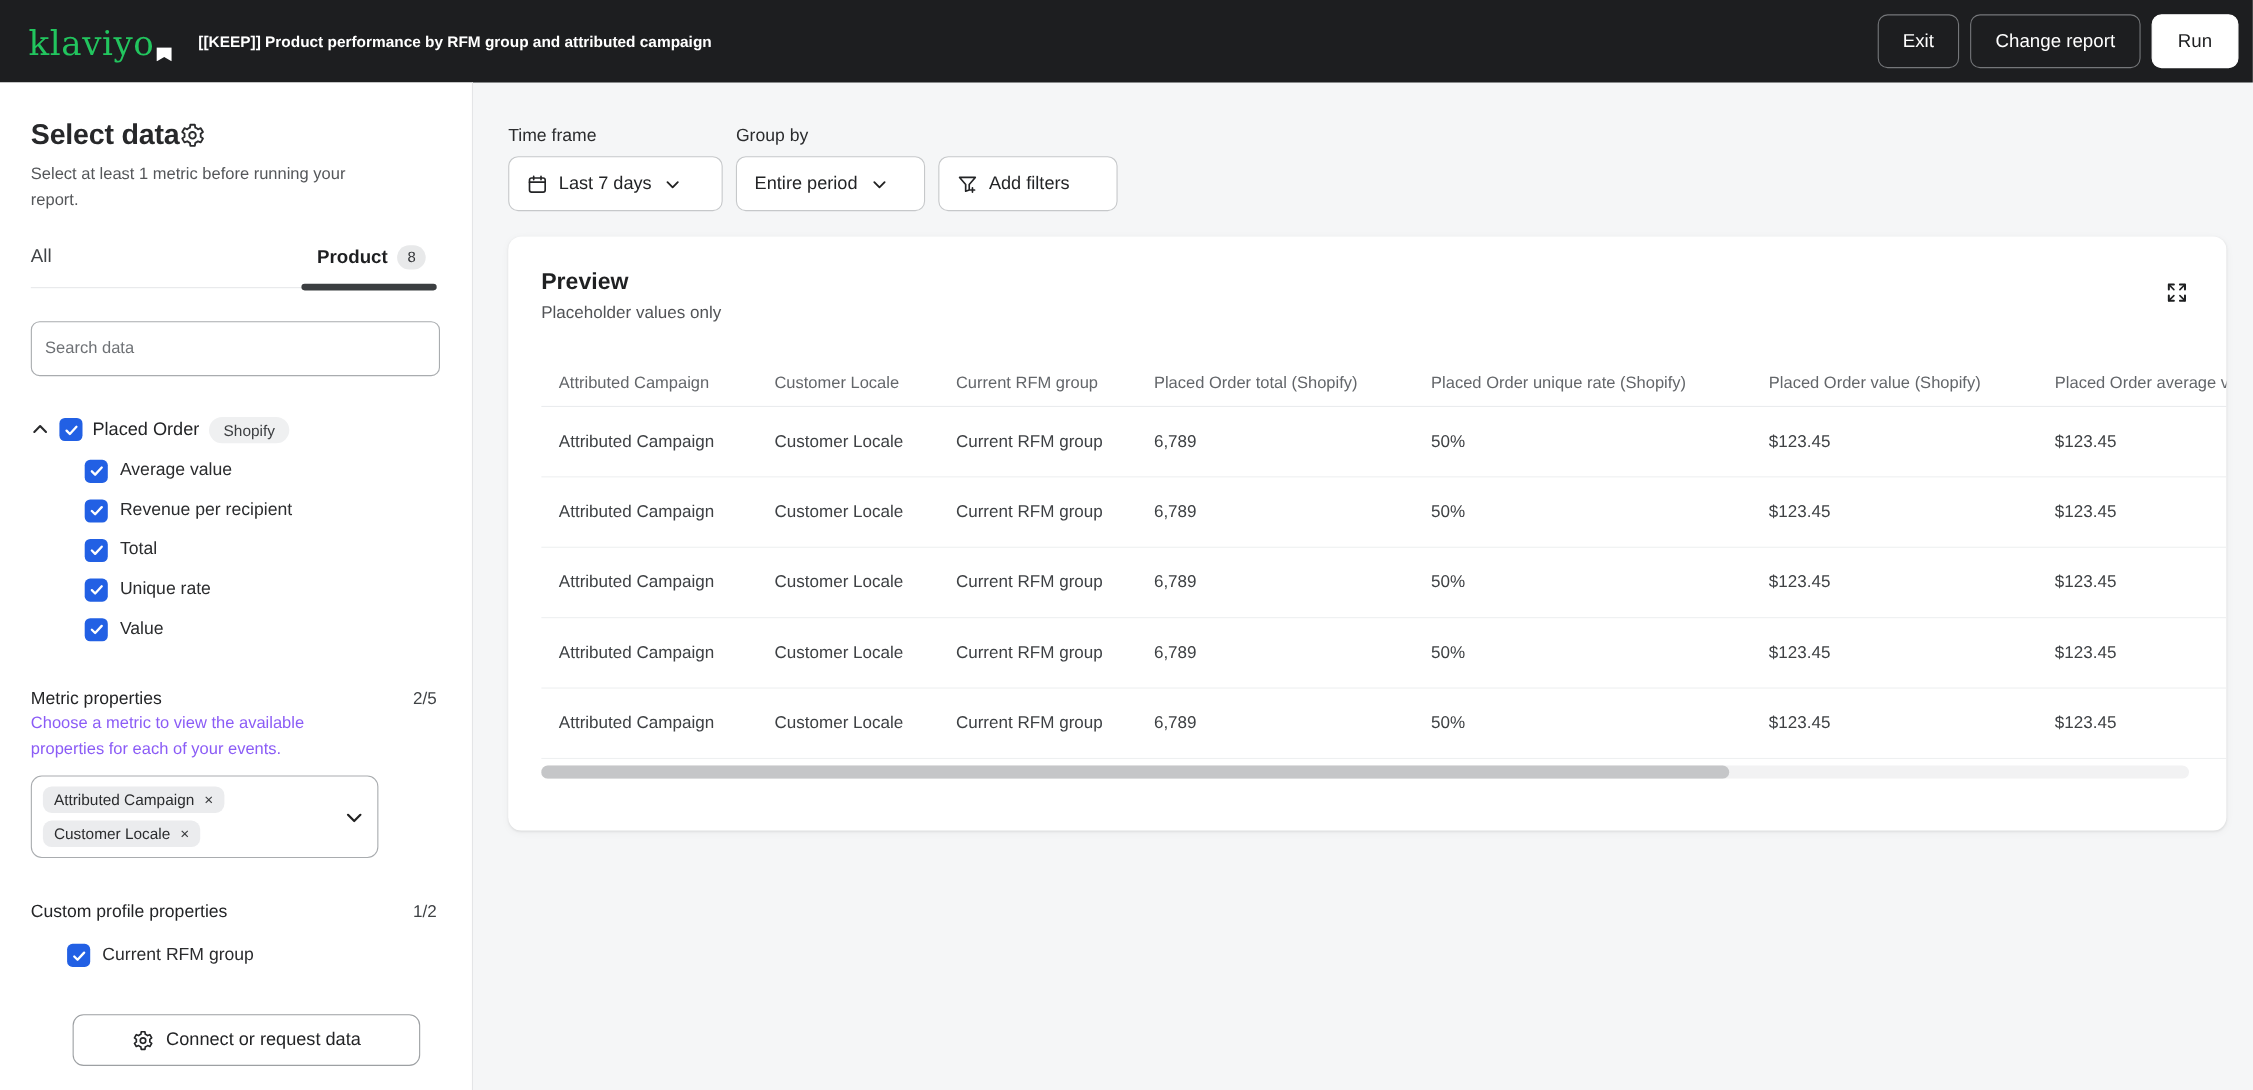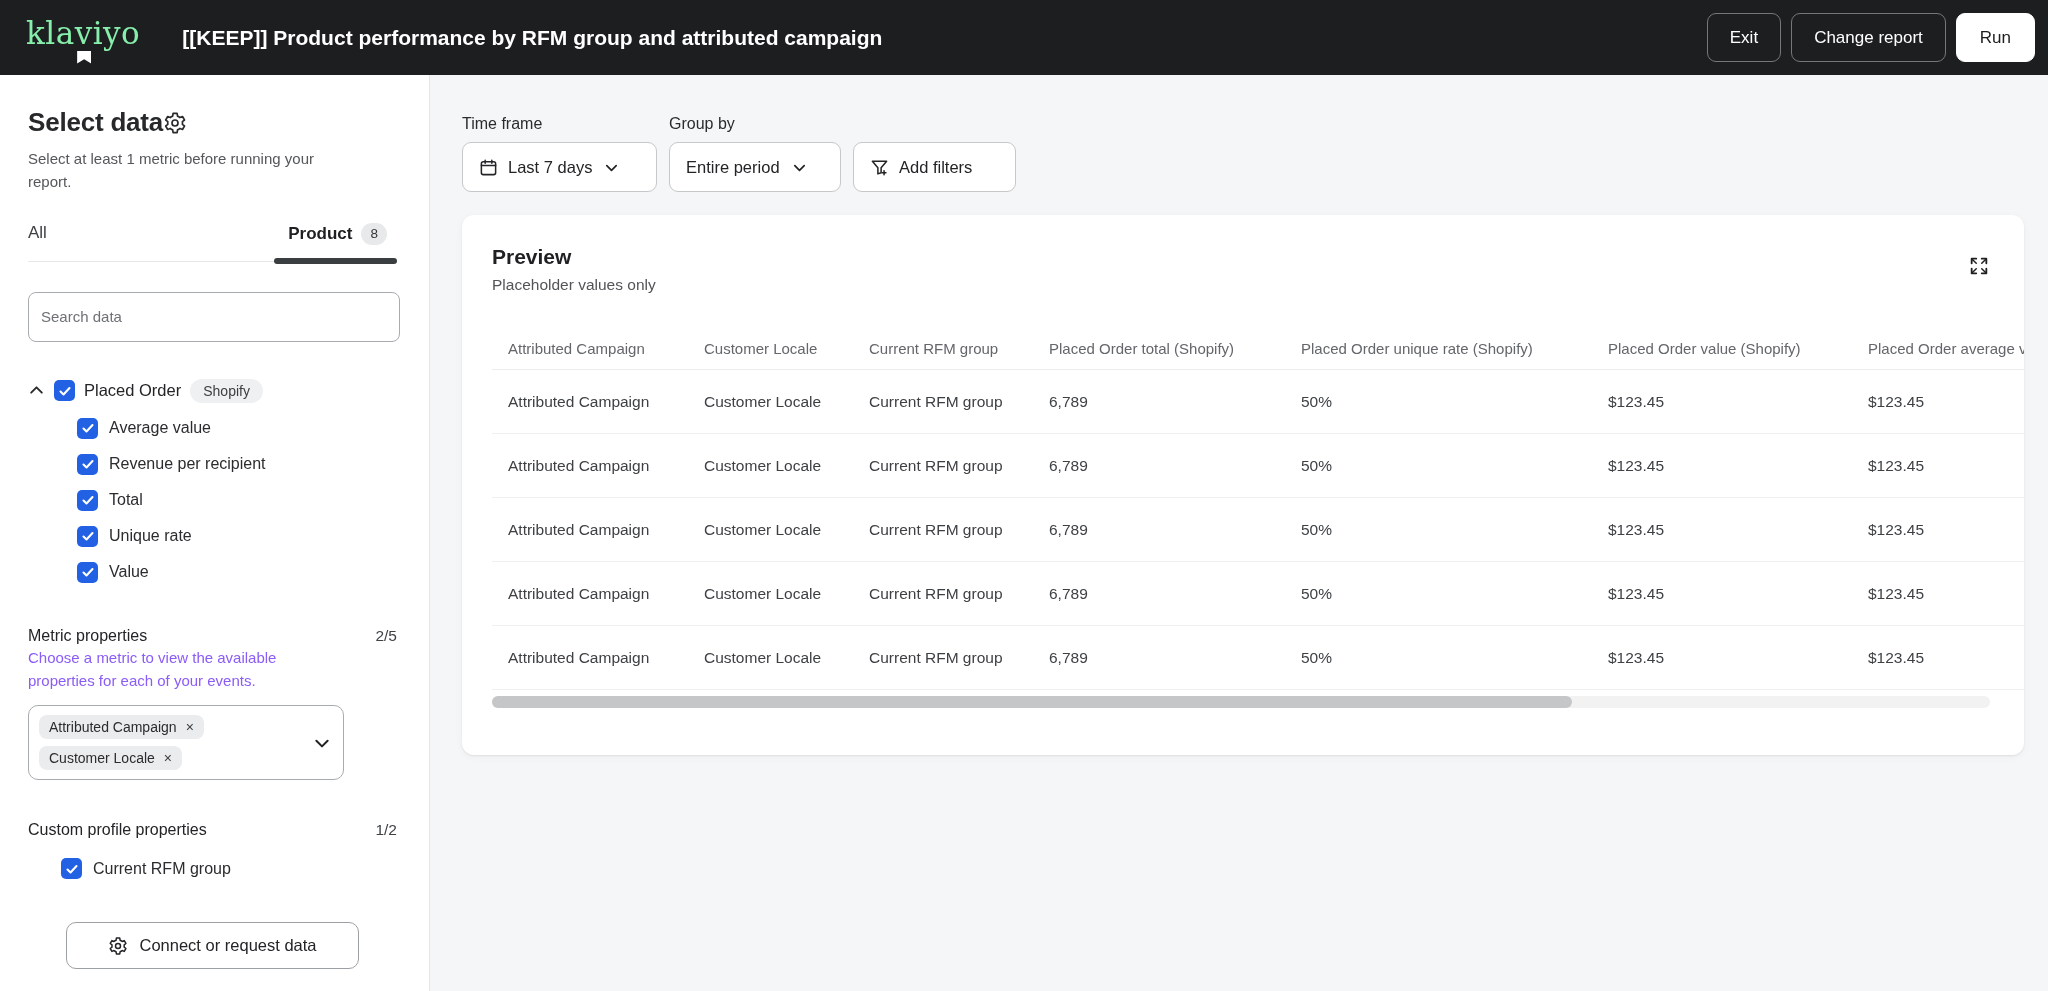--- a/index.html
+++ b/index.html
@@ -2,25 +2,25 @@
 <html><head>
 <meta charset="utf-8">
 <style>
   * { margin:0; padding:0; box-sizing:border-box; }
   html,body { width:2048px; height:991px; overflow:hidden; background:#f5f6f7;
     font-family:"Liberation Sans", sans-serif; color:#27282a; }
 
   
   .topbar { position:absolute; left:0; top:0; width:2048px; height:75px; background:#1d1e20;
     display:flex; align-items:center; padding:0 13px 0 26px; }
-  .logo { display:flex; align-items:center; color:#86efac;flex-direction:column; }
+  .logo { display:flex; align-items:flex-end; color:#22c55e; }
   .logo-text { font-family:"DejaVu Serif", serif; font-size:31px; letter-spacing:.5px; line-height:1; margin-top:6px;}
   .logo-flag { width:14px; height:13px; background:#fff; margin-left:2px; margin-top:2px;
     clip-path:polygon(0 0,100% 0,100% 100%,50% 68%,0 100%); }
-  .topbar-title { color:#fff; font-size:21px; font-weight:bold; margin-left:42px; }
+  .topbar-title { color:#fff; font-size:14px; font-weight:bold; margin-left:24px; }
   .topbar-actions { margin-left:auto; display:flex; align-items:center; gap:10px; }
   .tb-btn { height:49px; border-radius:9px; font-size:17px; font-weight:500; display:flex;
     align-items:center; justify-content:center; padding:0 22px; cursor:pointer;
     background:transparent; border:1px solid #75777a; color:#fff; }
   .tb-btn.primary { background:#fff; border-color:#fff; color:#1d1e20; padding:0 23px; }
 
   
   .sidebar { position:absolute; left:0; top:75px; width:430px; height:916px; background:#fff;
     border-right:1px solid #e4e5e7; padding:32px 32px 0 28px; }
   .sd-title-row { display:flex; align-items:flex-start; }
@@ -59,21 +59,21 @@
   .multiselect { position:relative; margin-top:13px; width:316px; min-height:70px;
     border:1.5px solid #a9acaf; border-radius:10px; background:#fff; padding:9px 40px 9px 10px;
     display:flex; flex-direction:column; align-items:flex-start; gap:7px; cursor:pointer; }
   .chip { display:inline-flex; align-items:center; gap:9px; background:#ebecee; border-radius:8px;
     padding:4px 10px; font-size:14px; color:#2b2c2e; }
   .chip-x { font-size:14px; color:#3c3e41; cursor:pointer; line-height:1; }
   .ms-chevron { position:absolute; right:12px; top:50%; transform:translateY(-50%); line-height:0; color:#222; }
   .cpp { margin-top:41px; }
   .cpp-item { display:flex; align-items:center; gap:11px; margin-top:19px; margin-left:33px; }
   .cpp-item .lbl { font-size:16px; color:#2b2c2e; }
-  .connect-btn { position:absolute; left:66px; bottom:22px; width:293px; height:47px;
+  .connect-btn { position:absolute; left:66px; bottom:22px; width:316px; height:47px;
     border:1.5px solid #9da0a3; border-radius:10px; background:#fff; cursor:pointer;
     display:flex; align-items:center; justify-content:center; gap:11px;
     font-size:16.5px; font-weight:500; color:#232426; font-family:"Liberation Sans", sans-serif; }
 
   
   .main { position:absolute; left:431px; top:75px; width:1617px; height:916px; padding:40px 0 0 31px; }
   .controls { display:flex; align-items:flex-end; gap:12px; }
   .ctl-group { display:flex; flex-direction:column; }
   .ctl-label { font-size:16px; color:#2b2c2e; margin-bottom:9px; }
   .dd { height:50px; background:#fff; border:1px solid #c6c8ca; border-radius:9px; cursor:pointer;

